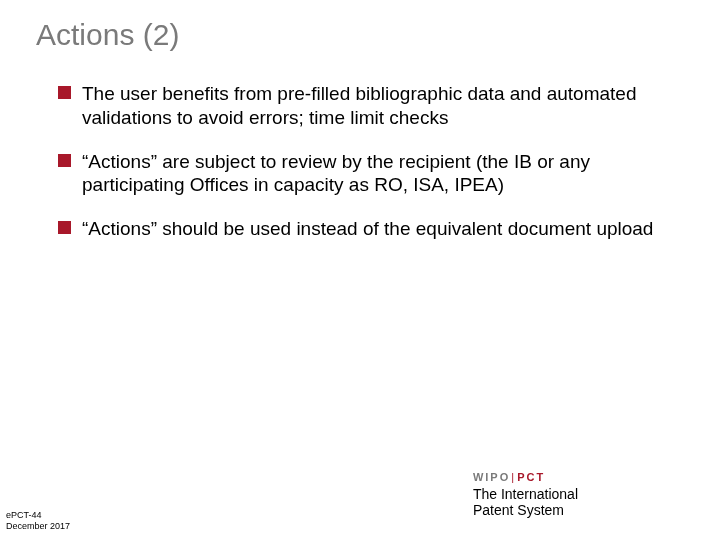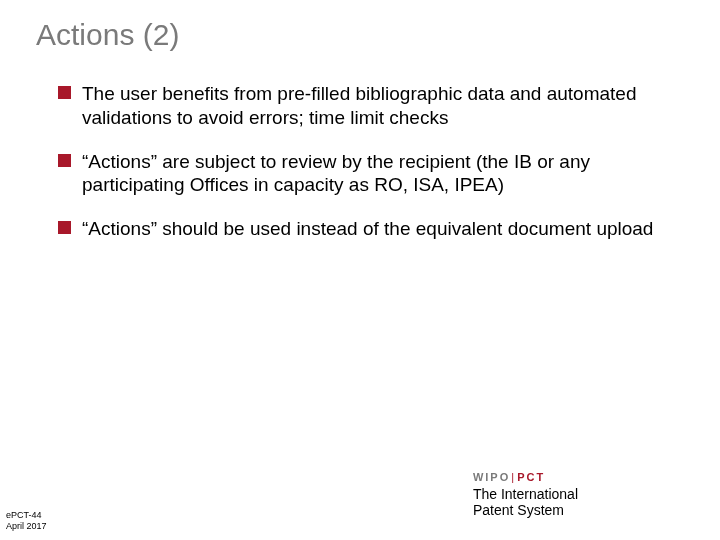--- a/index.html
+++ b/index.html
@@ -93,21 +93,21 @@
       <span>“Actions” are subject to review by the recipient (the IB or any participating Offices in capacity as RO, ISA, IPEA)</span>
     </div>
     <div class="item">
       <span class="bullet"></span>
       <span>“Actions” should be used instead of the equivalent document upload</span>
     </div>
   </div>
 
   <div class="footer-left">
     <div>ePCT-44</div>
-    <div>April 2017</div>
+    <div>December 2017</div>
   </div>
 
   <div class="footer-right">
     <div class="brand">
       <span class="wipo">WIPO</span><span class="bar">|</span><span class="pct">PCT</span>
     </div>
     <div class="tagline">
       <div>The International</div>
       <div>Patent System</div>
     </div>

